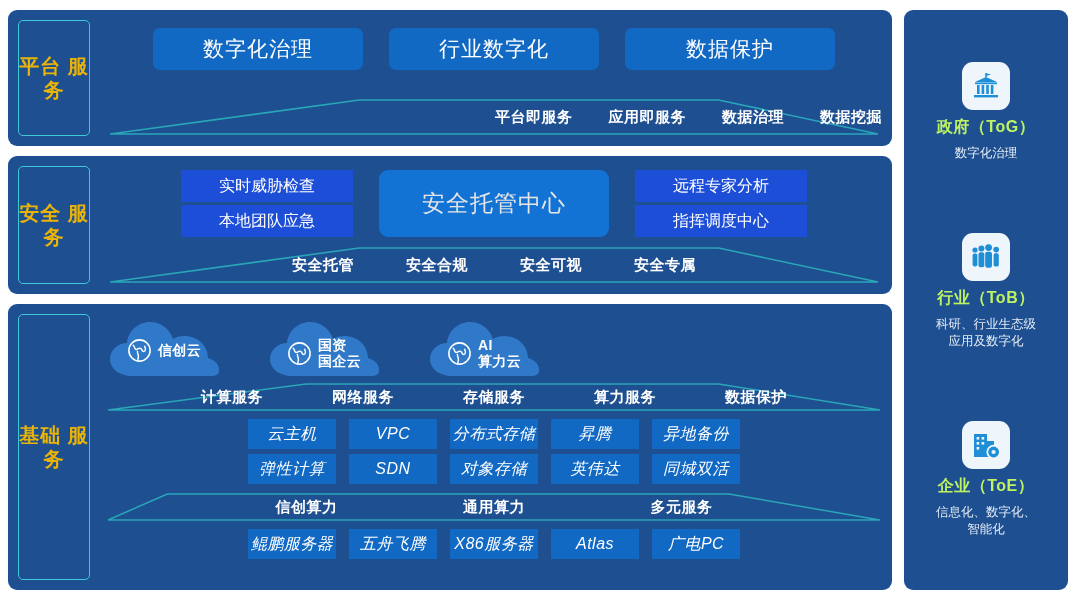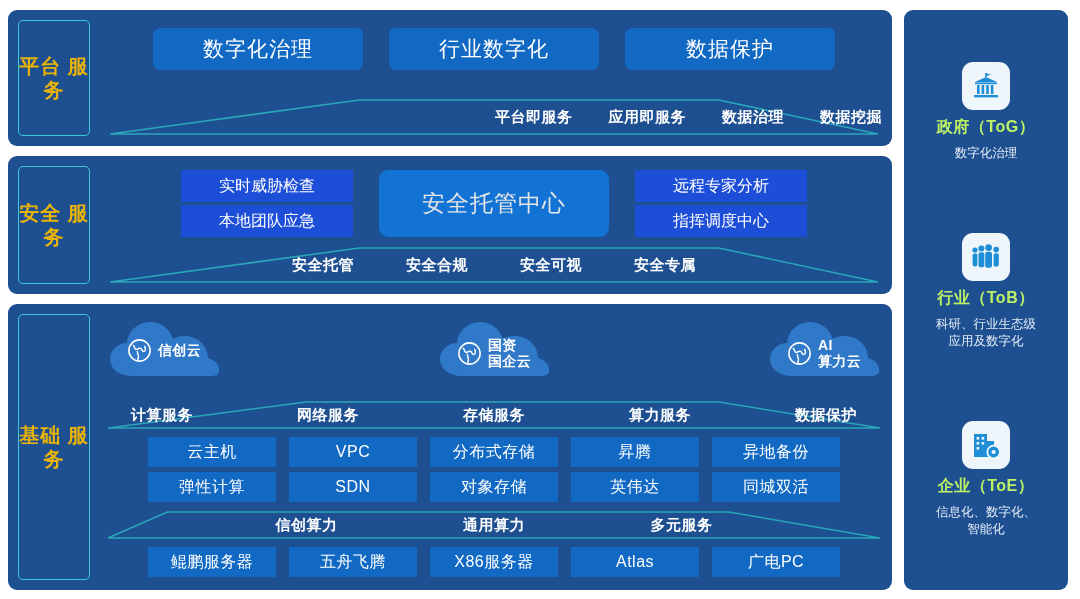--- a/index.html
+++ b/index.html
@@ -125,24 +125,24 @@
     border-radius: 9px;
     color: #e5e5e5;
     font-size: 23px;
     display: flex; align-items: center; justify-content: center;
     letter-spacing: 1px;
   }
 
   
   .cloud-row {
     display: flex;
-    justify-content: space-between;
-    gap: 56px;
+    justify-content: flex-start;
+    gap: 44px;
     padding-top: 6px;
-    padding-bottom: 20px;
+    padding-bottom: 2px;
   }
   .cloud {
     position: relative;
     width: 116px; height: 62px;
   }
   .cloud svg.cloudbg { position: absolute; inset: 0; width: 100%; height: 100%; }
   .cloud-inner {
     position: absolute;
     left: 0; right: 0; top: 20px;
     display: flex; align-items: center; justify-content: center;
@@ -172,26 +172,27 @@
     color: #ffffff;
     font-size: 15px;
     font-weight: bold;
     text-align: center;
     letter-spacing: .5px;
   }
 
   .grid5 { display: flex; justify-content: center; gap: 13px; margin-top: 7px; }
   .gcol { display: flex; flex-direction: column; gap: 5px; }
   .gcell {
-    width: 128px; height: 30px;
+    width: 88px; height: 30px;
     background: #1169c4;
     color: #fff;
     font-size: 16px;
     display: flex; align-items: center; justify-content: center;
     letter-spacing: .5px;
+    font-style: italic;
   }
   .grid-bottom { display: flex; justify-content: center; gap: 13px; margin-top: 7px; }
 
   
   .right-col {
     width: 164px;
     background: #1d4f91;
     border-radius: 9px;
     display: flex;
     flex-direction: column;
@@ -341,21 +342,21 @@
 算力云</span>
             </div>
           </div>
         </div>
 
         <div class="infra-block">
           <div class="hdr-band">
             <svg viewBox="0 0 760 30" preserveAspectRatio="none">
               <polygon points="196,2 600,2 758,28 2,28" fill="none" stroke="#2aa6b8" stroke-width="1.5"></polygon>
             </svg>
-            <div class="hdr-labels" style="justify-content:space-between; gap:6px;">
+            <div class="hdr-labels" style="justify-content:center; gap:19px;">
               <span class="hl" style="width:112px">计算服务</span>
               <span class="hl" style="width:112px">网络服务</span>
               <span class="hl" style="width:112px">存储服务</span>
               <span class="hl" style="width:112px">算力服务</span>
               <span class="hl" style="width:112px">数据保护</span>
             </div>
           </div>
 
           <div class="grid5">
             <div class="gcol">

